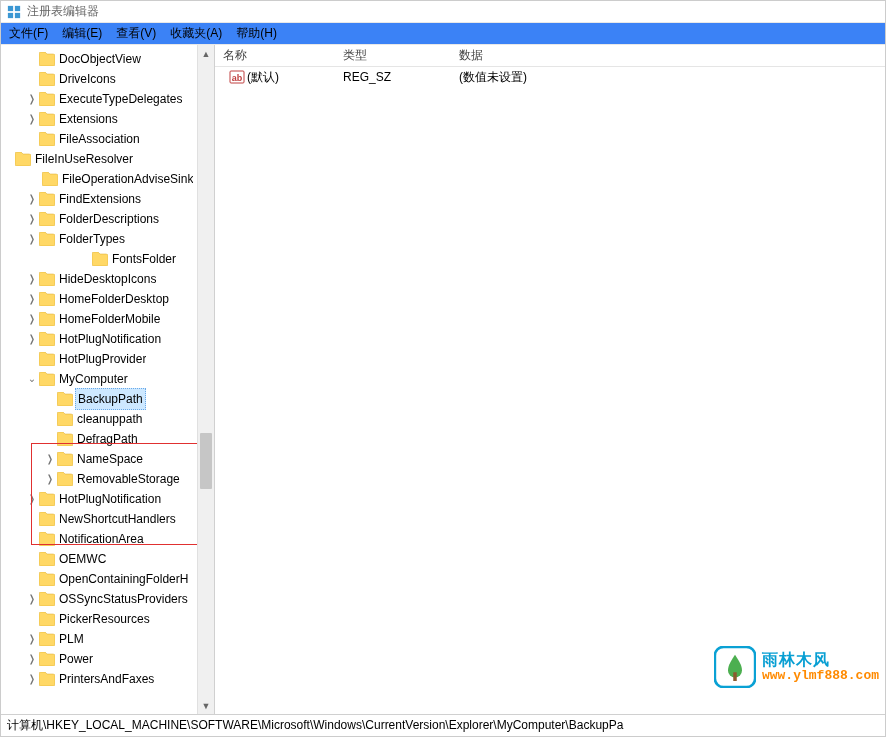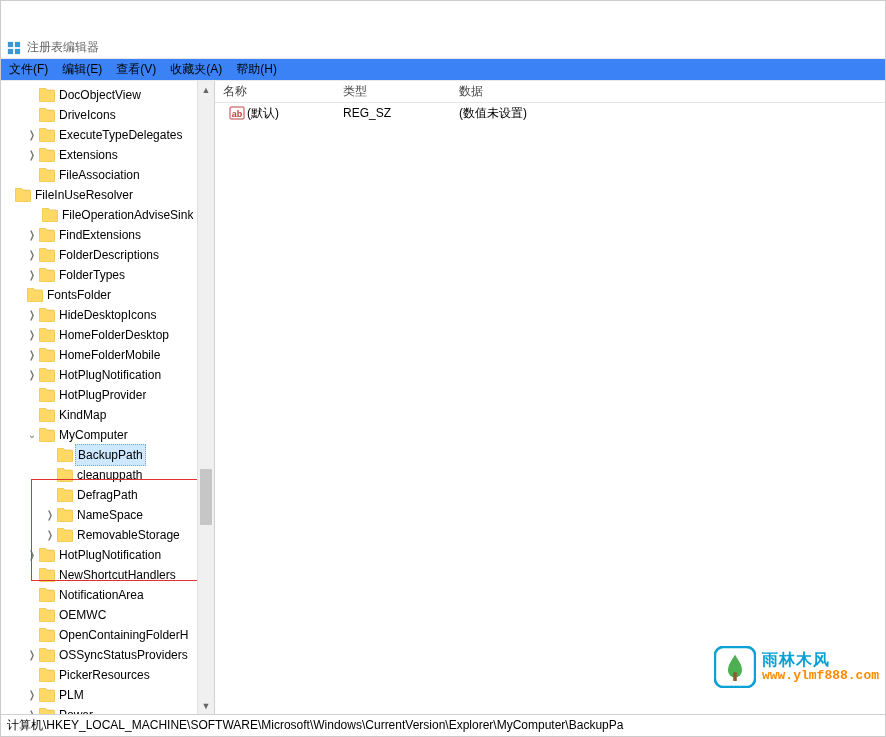--- a/index.html
+++ b/index.html
@@ -1,18 +1,18 @@
 <!DOCTYPE html>
 <html><head>
 <meta charset="utf-8">
 <style>
   * { margin: 0; padding: 0; box-sizing: border-box; }
   html, body { width: 886px; height: 737px; font-family: "Microsoft YaHei", Tahoma, sans-serif; font-size: 12px; background: #fff; color: #000; overflow: hidden; }
   .window { display: flex; flex-direction: column; width: 886px; height: 737px; border: 1px solid #ccc; position: relative; }
-  .titlebar { display: flex; align-items: center; gap: 6px; height: 22px; padding: 2px 6px; background: #fff; border-bottom: 1px solid #e8e8e8; color: #666; margin-top: 36px; }
+  .titlebar { display: flex; align-items: center; gap: 6px; height: 22px; padding: 2px 6px; background: #fff; border-bottom: 1px solid #e8e8e8; color: #666; }
   .titlebar .app-icon { width: 14px; height: 14px; }
   .menubar { display: flex; gap: 14px; height: 22px; padding: 2px 8px; background: #3b82f6; border-bottom: 1px solid #e8e8e8; align-items: center; }
   .menubar span { cursor: default; }
   .content { flex: 1; display: flex; min-height: 0; }
   .tree-pane { width: 214px; border-right: 1px solid #d0d0d0; overflow: hidden; position: relative; }
   .tree-scroll { height: 100%; overflow: hidden; }
   .tree { padding-top: 4px; white-space: nowrap; }
   .node { display: flex; align-items: center; height: 20px; line-height: 20px; }
   .expander { width: 14px; display: inline-flex; justify-content: center; align-items: center; color: #777; font-size: 10px; cursor: default; }
   .folder-icon { width: 16px; height: 14px; margin-right: 4px; flex: 0 0 auto; }
@@ -130,21 +130,21 @@
               </svg>
               <span class="node-label">FolderDescriptions</span>
             </div>
             <div class="node" style="padding-left: 24px;">
               <span class="expander" style="transform: scaleX(0.7);">❯</span>
               <svg class="folder-icon" viewBox="0 0 16 14">
                 <path d="M0 2 Q0 0 2 0 L6 0 L8 2 L14 2 Q16 2 16 4 L16 12 Q16 14 14 14 L2 14 Q0 14 0 12 Z" fill="#ffd866" stroke="#d9a92b" stroke-width="0.5"></path>
               </svg>
               <span class="node-label">FolderTypes</span>
             </div>
-            <div class="node" style="padding-left: 12px;">
+            <div class="node" style="padding-left: 36px; margin-left: 41px;">
               <span class="expander"></span>
               <svg class="folder-icon" viewBox="0 0 16 14">
                 <path d="M0 2 Q0 0 2 0 L6 0 L8 2 L14 2 Q16 2 16 4 L16 12 Q16 14 14 14 L2 14 Q0 14 0 12 Z" fill="#ffd866" stroke="#d9a92b" stroke-width="0.5"></path>
               </svg>
               <span class="node-label">FontsFolder</span>
             </div>
             <div class="node" style="padding-left: 24px;">
               <span class="expander" style="transform: scaleX(0.7);">❯</span>
               <svg class="folder-icon" viewBox="0 0 16 14">
                 <path d="M0 2 Q0 0 2 0 L6 0 L8 2 L14 2 Q16 2 16 4 L16 12 Q16 14 14 14 L2 14 Q0 14 0 12 Z" fill="#ffd866" stroke="#d9a92b" stroke-width="0.5"></path>
@@ -171,27 +171,20 @@
                 <path d="M0 2 Q0 0 2 0 L6 0 L8 2 L14 2 Q16 2 16 4 L16 12 Q16 14 14 14 L2 14 Q0 14 0 12 Z" fill="#ffd866" stroke="#d9a92b" stroke-width="0.5"></path>
               </svg>
               <span class="node-label">HotPlugNotification</span>
             </div>
             <div class="node" style="padding-left: 24px;">
               <span class="expander"></span>
               <svg class="folder-icon" viewBox="0 0 16 14">
                 <path d="M0 2 Q0 0 2 0 L6 0 L8 2 L14 2 Q16 2 16 4 L16 12 Q16 14 14 14 L2 14 Q0 14 0 12 Z" fill="#ffd866" stroke="#d9a92b" stroke-width="0.5"></path>
               </svg>
               <span class="node-label">HotPlugProvider</span>
-            </div>
-            <div class="node" style="padding-left: 24px;">
-              <span class="expander"></span>
-              <svg class="folder-icon" viewBox="0 0 16 14">
-                <path d="M0 2 Q0 0 2 0 L6 0 L8 2 L14 2 Q16 2 16 4 L16 12 Q16 14 14 14 L2 14 Q0 14 0 12 Z" fill="#ffd866" stroke="#d9a92b" stroke-width="0.5"></path>
-              </svg>
-              <span class="node-label">KindMap</span>
             </div>
             <div class="node" style="padding-left: 24px;">
               <span class="expander">⌄</span>
               <svg class="folder-icon" viewBox="0 0 16 14">
                 <path d="M0 2 Q0 0 2 0 L6 0 L8 2 L14 2 Q16 2 16 4 L16 12 Q16 14 14 14 L2 14 Q0 14 0 12 Z" fill="#ffd866" stroke="#d9a92b" stroke-width="0.5"></path>
               </svg>
               <span class="node-label">MyComputer</span>
             </div>
             <div class="node" style="padding-left: 42px;">
               <span class="expander"></span>

